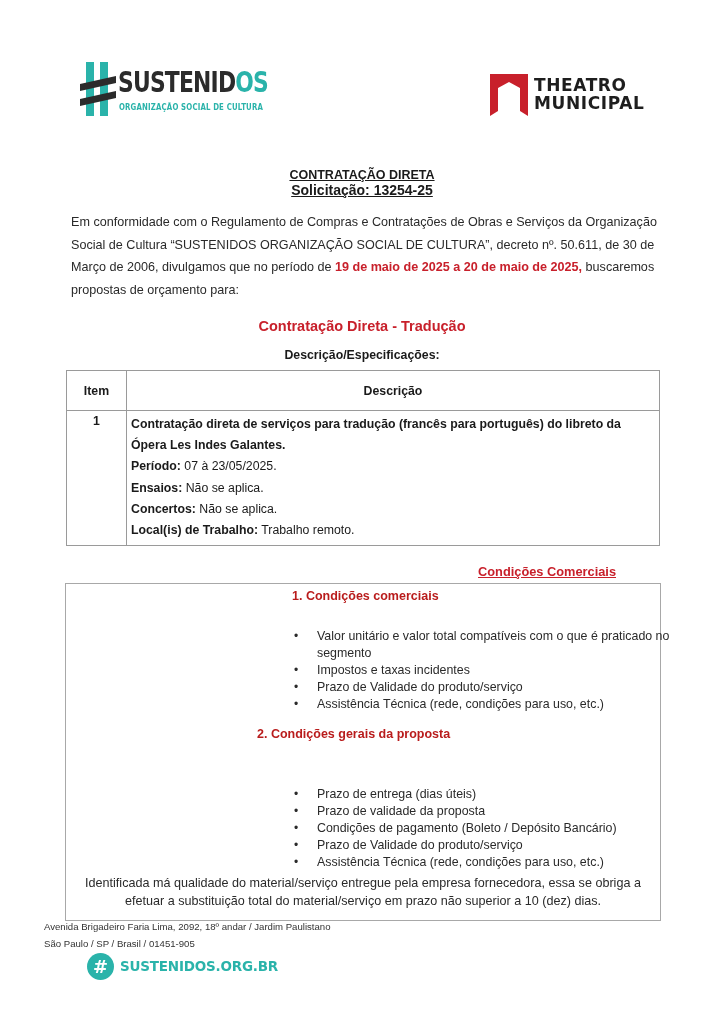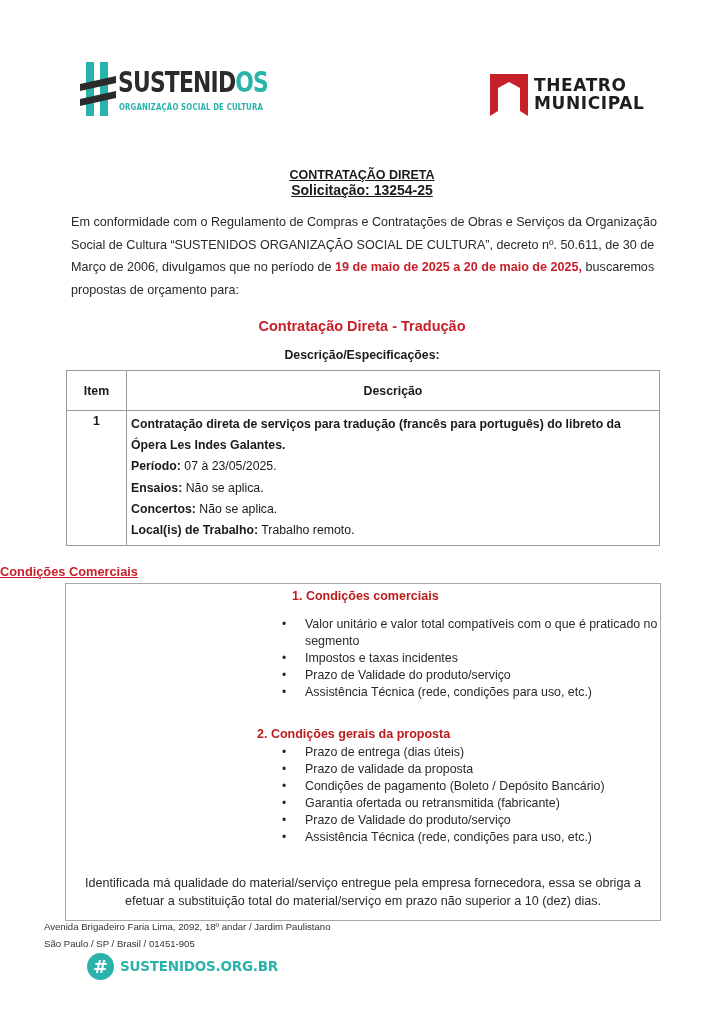--- a/index.html
+++ b/index.html
@@ -30,31 +30,31 @@
 
   
   .tbl { left: 66px; top: 370px; width: 594px; border: 1px solid #9a9a9a; border-collapse: collapse; }
   .tbl td { border: 1px solid #9a9a9a; vertical-align: top; font-size: 12.3px; color: #1a1a1a; }
   .th-item { width: 57px; height: 37px; text-align: center; vertical-align: middle !important; font-weight: bold; margin-left: 24px; }
   .th-desc { text-align: center; vertical-align: middle !important; font-weight: bold; }
   .td-num { text-align: center; font-weight: bold; padding-top: 3px; }
   .td-desc { padding: 3px 4px 4px 4px; line-height: 21.2px; margin-top: 42px; }
   .b { font-weight: bold; }
 
-  .cond-title { left: 0; width: 616px; text-align: left; top: 564px; font-size: 12.8px; font-weight: bold; color: #c8202b; text-decoration: underline; }
+  .cond-title { left: 0; width: 616px; text-align: right; top: 564px; font-size: 12.8px; font-weight: bold; color: #c8202b; text-decoration: underline; }
 
   .cond-box { left: 65px; top: 583px; width: 594px; height: 336px; border: 1px solid #a8a8a8; border-right: 1px solid #a8a8a8; }
   .cond-h { font-size: 12.5px; font-weight: bold; color: #b91c1c; }
   .h1 { left: 226px; top: 5px; }
   .h2 { left: 191px; top: 143px; }
-  ul.bul { position: absolute; margin: 0; padding: 0; list-style: none; font-size: 12.4px; line-height: 17px; color: #2a2a2a; }
+  ul.bul { position: absolute; margin: 12px; padding: 0; list-style: none; font-size: 12.4px; line-height: 17px; color: #2a2a2a; }
   ul.bul li { position: relative; padding-left: 23px; }
   ul.bul li::before { content: "•"; position: absolute; left: 0; top: 0; font-size: 12px; }
   .ul1 { left: 216px; top: 32px; width: 380px; }
-  .ul2 { left: 216px; top: 160px; width: 370px; }
+  .ul2 { left: 216px; top: 190px; width: 370px; }
   .closing { left: 0; width: 594px; top: 290px; text-align: center; font-size: 12.6px; line-height: 18px; color: #2a2a2a; }
 
   .addr { left: 44px; top: 919px; font-size: 9.6px; line-height: 16.5px; color: #333; }
 
   .foot-logo { left: 87px; top: 953px; height: 28px; width: 200px; }
   .foot-hash { position: absolute; left: 0; top: 0; width: 27px; height: 27px; border-radius: 50%; background: #2ab3aa; color: #fff; font-weight: bold; font-size: 18px; line-height: 27px; text-align: center; font-family: "DejaVu Sans", sans-serif; }
   .foot-text { position: absolute; left: 33px; top: 5px; font-family: "DejaVu Sans", sans-serif; font-weight: bold; font-size: 13.5px; color: #2ab3aa; letter-spacing: -0.2px; }
 </style>
 </head>
 <body>
@@ -115,21 +115,20 @@
     <li>Valor unitário e valor total compatíveis com o que é praticado no segmento</li>
     <li>Impostos e taxas incidentes</li>
     <li>Prazo de Validade do produto/serviço</li>
     <li>Assistência Técnica (rede, condições para uso, etc.)</li>
   </ul>
   <div class="abs cond-h h2">2. Condições gerais da proposta</div>
   <ul class="bul ul2">
     <li>Prazo de entrega (dias úteis)</li>
     <li>Prazo de validade da proposta</li>
     <li>Condições de pagamento (Boleto / Depósito Bancário)</li>
-    <li>Garantia ofertada ou retransmitida (fabricante)</li>
     <li>Prazo de Validade do produto/serviço</li>
     <li>Assistência Técnica (rede, condições para uso, etc.)</li>
   </ul>
   <div class="abs closing">Identificada má qualidade do material/serviço entregue pela empresa fornecedora, essa se obriga a efetuar a substituição total do material/serviço em prazo não superior a 10 (dez) dias.</div>
 </div>
 
 <div class="abs addr">
   <div>Avenida Brigadeiro Faria Lima, 2092, 18º andar / Jardim Paulistano</div>
   <div>São Paulo / SP / Brasil / 01451-905</div>
 </div>

